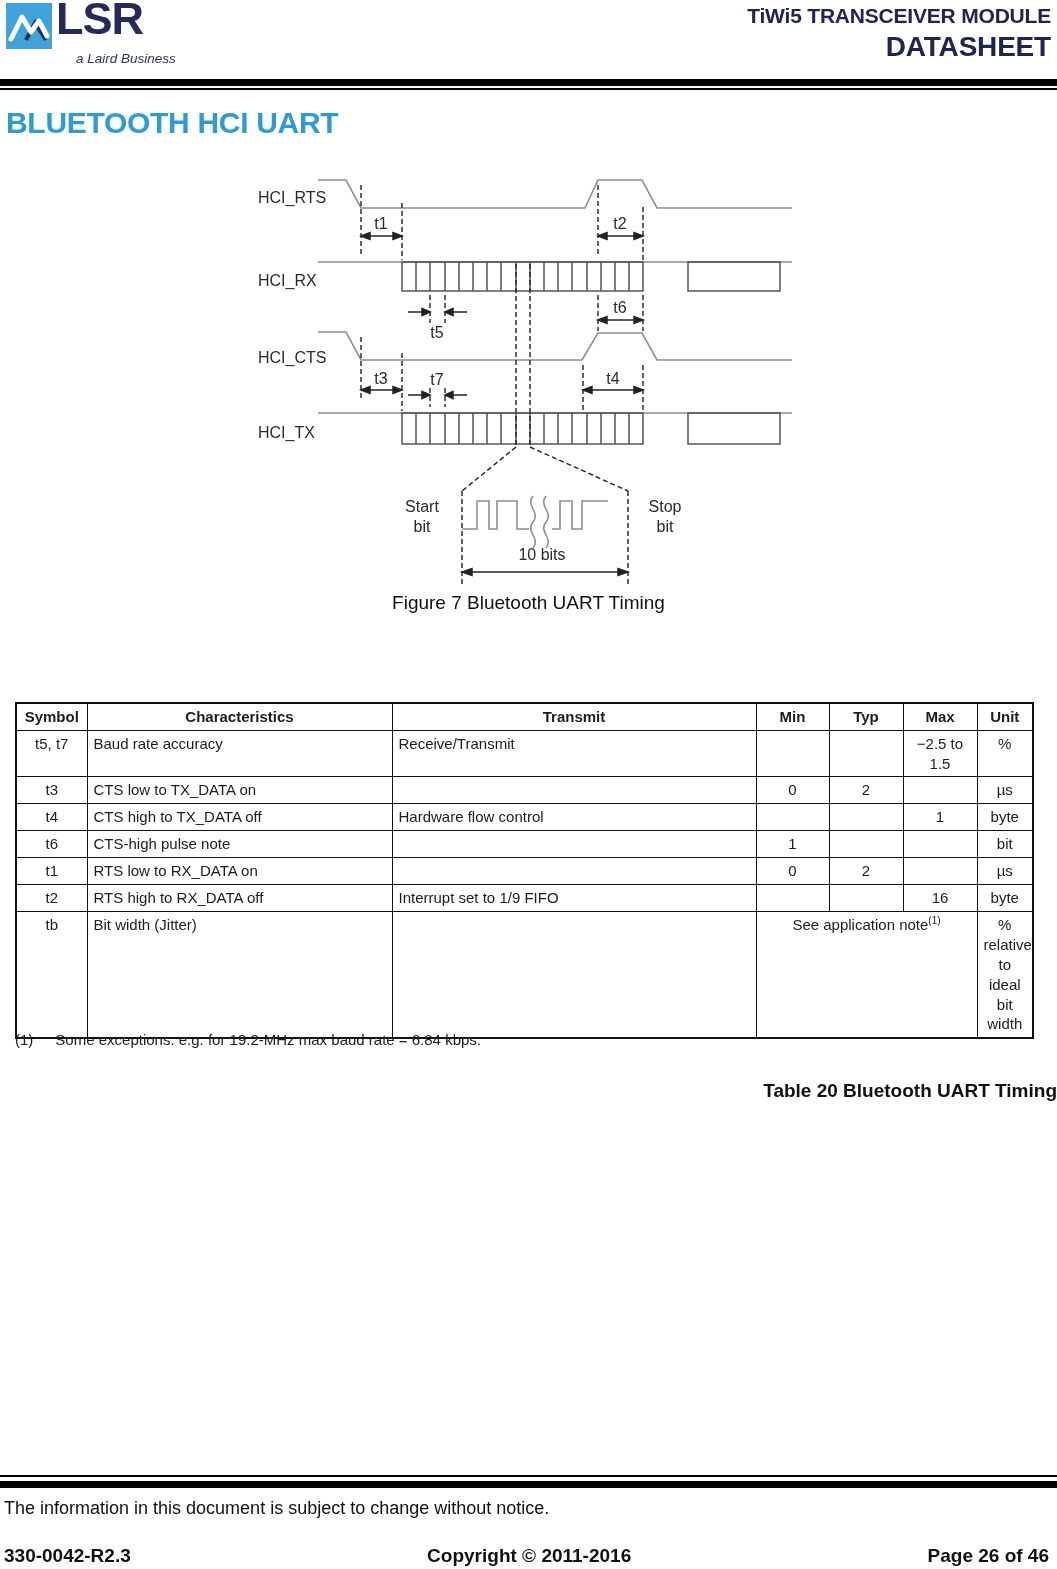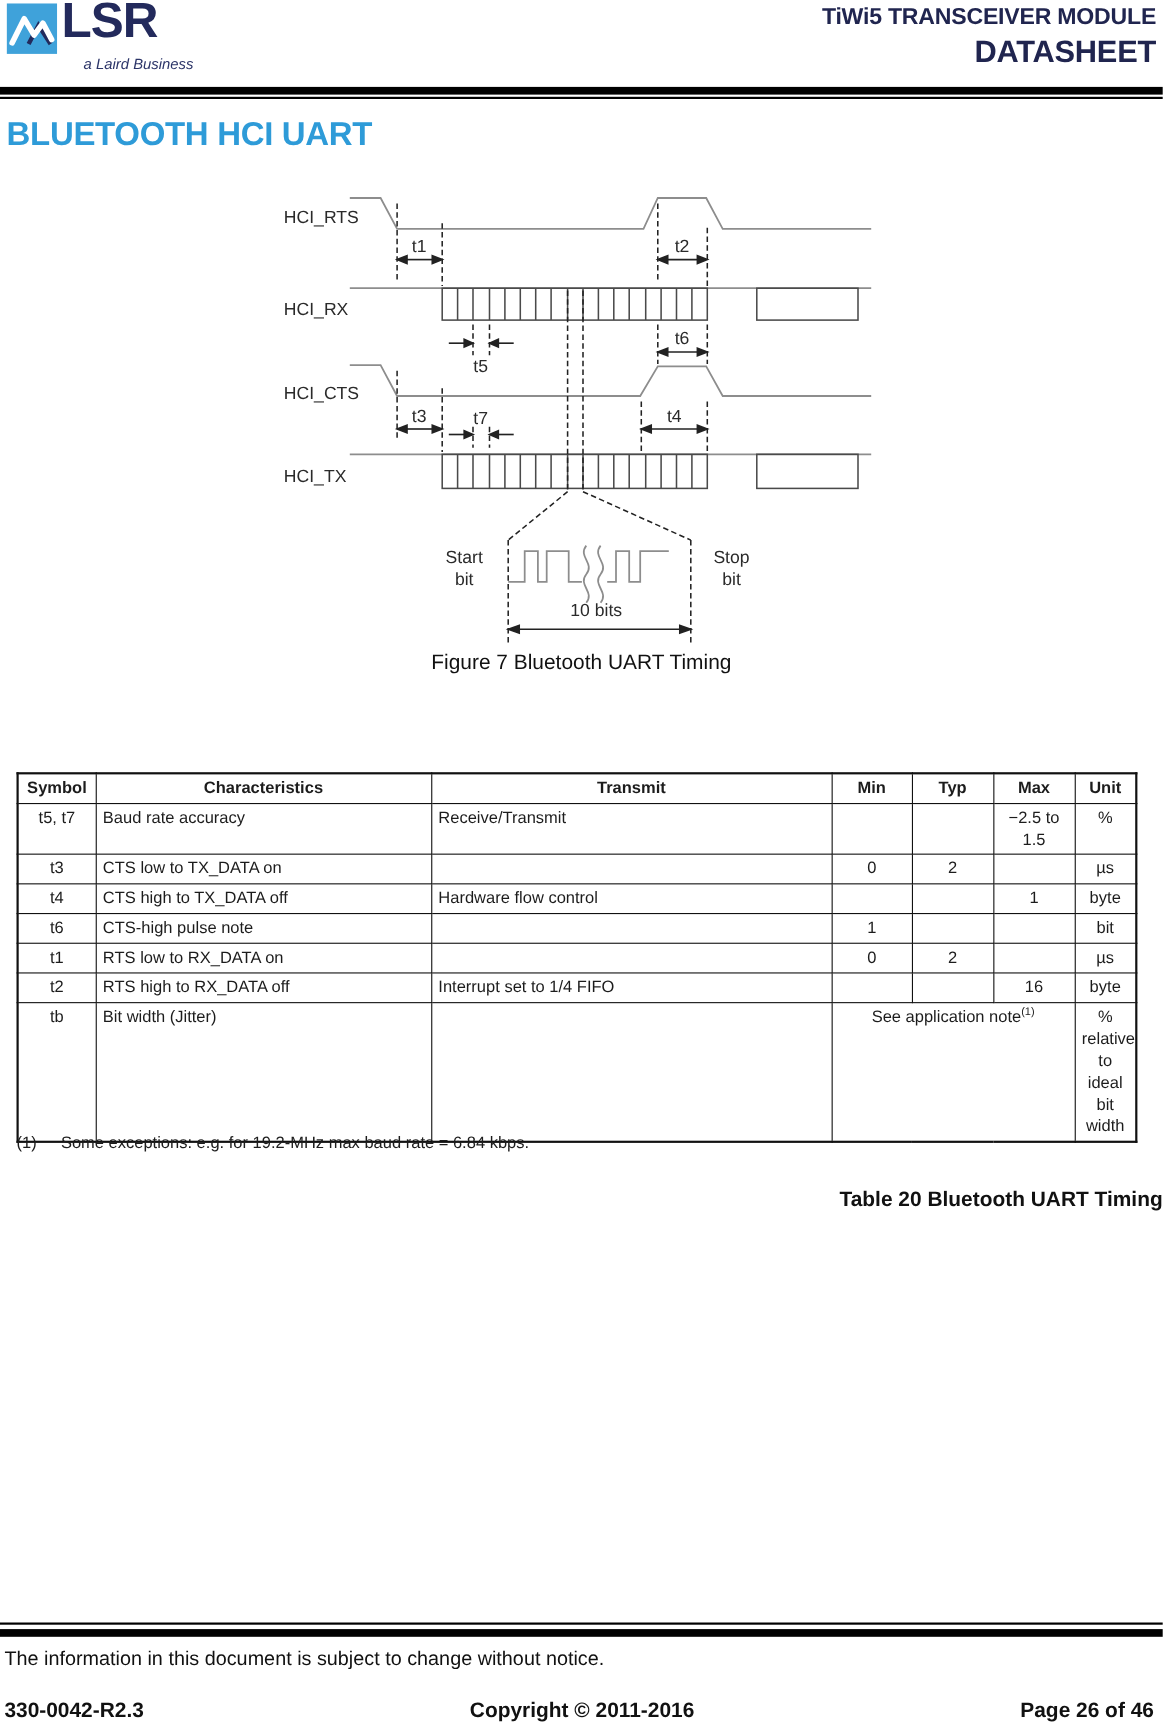--- a/index.html
+++ b/index.html
@@ -265,21 +265,21 @@
     <td>RTS low to RX_DATA on</td>
     <td></td>
     <td class="c">0</td>
     <td class="c">2</td>
     <td class="c"></td>
     <td class="c">µs</td>
   </tr>
   <tr style="height:27px">
     <td class="c">t2</td>
     <td>RTS high to RX_DATA off</td>
-    <td>Interrupt set to 1/4 FIFO</td>
+    <td>Interrupt set to 1/9 FIFO</td>
     <td class="c"></td>
     <td class="c"></td>
     <td class="c">16</td>
     <td class="c">byte</td>
   </tr>
   <tr style="height:86px">
     <td class="c">tb</td>
     <td>Bit width (Jitter)</td>
     <td></td>
     <td class="c" colspan="3"><span>See application note</span><sup>(1)</sup></td>

